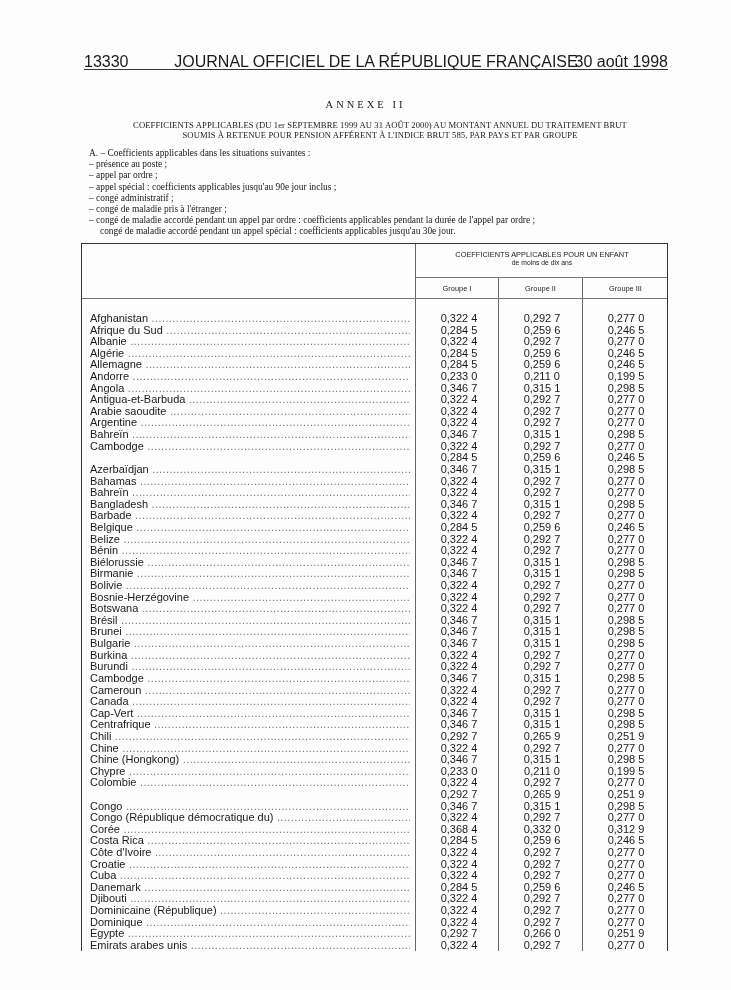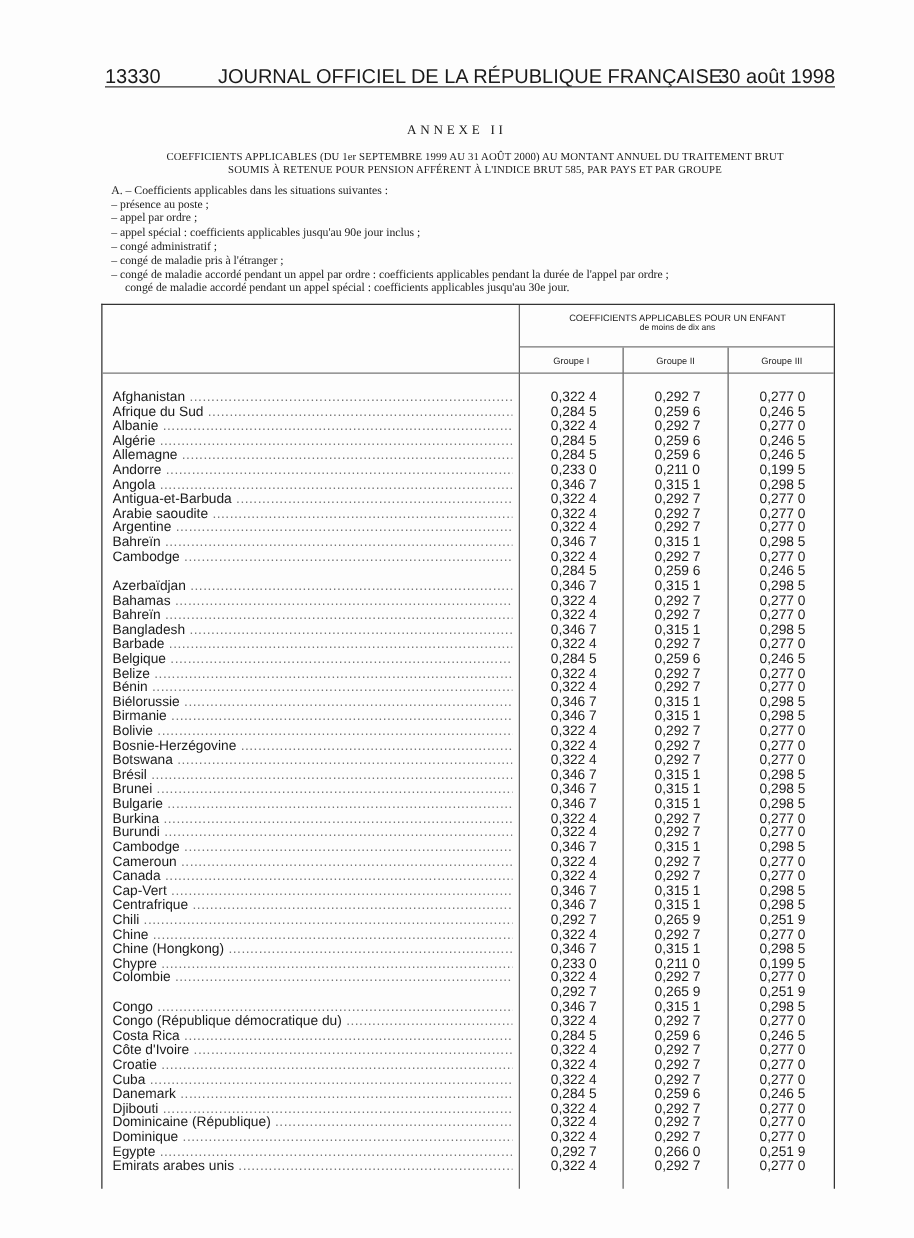--- a/index.html
+++ b/index.html
@@ -332,20 +332,26 @@
         <span class="v g2">0,315 1</span>
         <span class="v g3">0,298 5</span>
       </div>
       <div class="row">
         <span class="country">Congo (République démocratique du)</span>
         <span class="v g1">0,322 4</span>
         <span class="v g2">0,292 7</span>
         <span class="v g3">0,277 0</span>
       </div>
       <div class="row">
+        <span class="country">Corée</span>
+        <span class="v g1">0,368 4</span>
+        <span class="v g2">0,332 0</span>
+        <span class="v g3">0,312 9</span>
+      </div>
+      <div class="row">
         <span class="country">Costa Rica</span>
         <span class="v g1">0,284 5</span>
         <span class="v g2">0,259 6</span>
         <span class="v g3">0,246 5</span>
       </div>
       <div class="row">
         <span class="country">Côte d'Ivoire</span>
         <span class="v g1">0,322 4</span>
         <span class="v g2">0,292 7</span>
         <span class="v g3">0,277 0</span>

